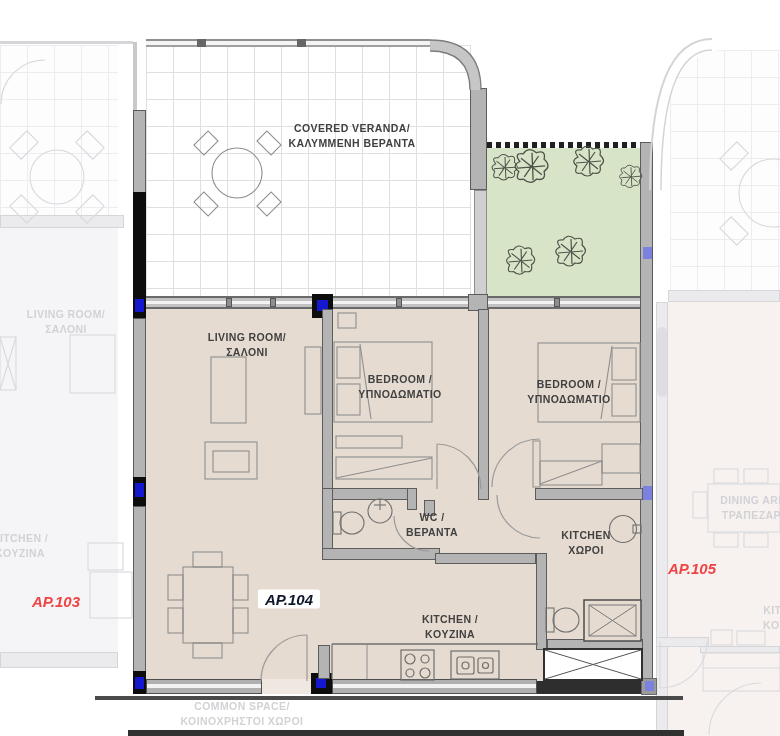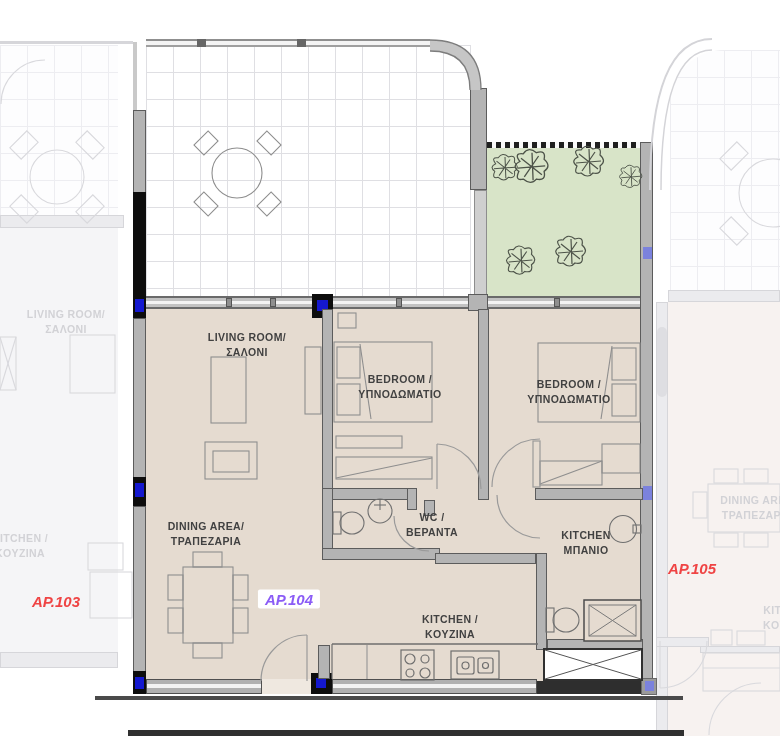--- a/index.html
+++ b/index.html
@@ -30,21 +30,21 @@
   .bband{background:#b9b9b9;border:1px solid #4f4f4f;
          background-image:linear-gradient(#b0b0b0 0 4px,#f2f2f2 4px 8px,#b0b0b0 8px);}
   .mullion{background:#8f8f8f;border:1px solid #555;}
   .col{background:#1418cf;}
   .colf{background:#7b82dd;}
   
   .lbl{position:absolute;transform:translate(-50%,-50%);text-align:center;white-space:nowrap;
        font-weight:bold;font-size:10.5px;line-height:1.45;letter-spacing:.4px;color:#414141;}
   .lblf{color:#d2d2d6;}
   .apl{position:absolute;transform:translate(-50%,-50%);white-space:nowrap;
-       font-weight:bold;font-style:italic;font-size:15px;color:#8b5cf6;
+       font-weight:bold;font-style:italic;font-size:15px;color:#0f172a;
        background:#ffffff;padding:1px 7px;border-radius:2px;}
   .aplf{color:#ef4444;background:transparent;}
   svg.overlay{position:absolute;left:0;top:0;pointer-events:none;}
 </style>
 </head>
 <body>
 
 <div class="canvas">
 
   <div class="abs gridf" style="left:0;top:45px;width:118px;height:170px;"></div>
@@ -293,43 +293,43 @@
         <line x1="660" y1="641" x2="660" y2="688"></line>
       <path d="M 709,735 A 52,52 0 0 1 761,683"></path>
     </g>
 
     <g>
       <rect x="95" y="696" width="588" height="4" fill="#4a4a4a" stroke="none"></rect>
       <rect x="128" y="730" width="556" height="6" fill="#303030" stroke="none"></rect>
     </g>
   </svg>
 
+  <div class="lbl" style="left:352px;top:136px;">
+    <span>COVERED VERANDA/</span><br>
+    <span>ΚΑΛΥΜΜΕΝΗ ΒΕΡΑΝΤΑ</span>
+  </div>
   <div class="lbl" style="left:247px;top:345px;">
     <span>LIVING ROOM/</span><br>
     <span>ΣΑΛΟΝΙ</span>
   </div>
   <div class="lbl" style="left:400px;top:387px;">
     <span>BEDROOM /</span><br>
     <span>ΥΠΝΟΔΩΜΑΤΙΟ</span>
   </div>
   <div class="lbl" style="left:569px;top:392px;">
     <span>BEDROOM /</span><br>
     <span>ΥΠΝΟΔΩΜΑΤΙΟ</span>
   </div>
   <div class="lbl" style="left:432px;top:525px;">
     <span>WC /</span><br>
     <span>ΒΕΡΑΝΤΑ</span>
   </div>
   <div class="lbl" style="left:586px;top:543px;">
     <span>KITCHEN</span><br>
-    <span>ΜΠΑΝΙΟ</span>
-  </div>
-  <div class="lbl" style="left:206px;top:534px;">
-    <span>DINING AREA/</span><br>
-    <span>ΤΡΑΠΕΖΑΡΙΑ</span>
+    <span>ΧΩΡΟΙ</span>
   </div>
   <div class="lbl" style="left:450px;top:627px;">
     <span>KITCHEN /</span><br>
     <span>KOYZINA</span>
   </div>
 
   <div class="apl" style="left:289px;top:599px;">AP.104</div>
 
   <div class="lbl lblf" style="left:66px;top:322px;">
     <span>LIVING ROOM/</span><br>
@@ -344,14 +344,18 @@
   <div class="lbl lblf" style="left:757px;top:508px;">
     <span>DINING AREA</span><br>
     <span>ΤΡΑΠΕΖΑΡΙΑ</span>
   </div>
   <div class="apl aplf" style="left:692px;top:568px;">AP.105</div>
   <div class="lbl lblf" style="left:788px;top:618px;">
     <span>KITCHEN</span><br>
     <span>KOYZINA</span>
   </div>
 
+  <div class="lbl lblf" style="left:242px;top:714px;">
+    <span>COMMON SPACE/</span><br>
+    <span>ΚΟΙΝΟΧΡΗΣΤΟΙ ΧΩΡΟΙ</span>
+  </div>
 
 </div>
 
 </body></html>

